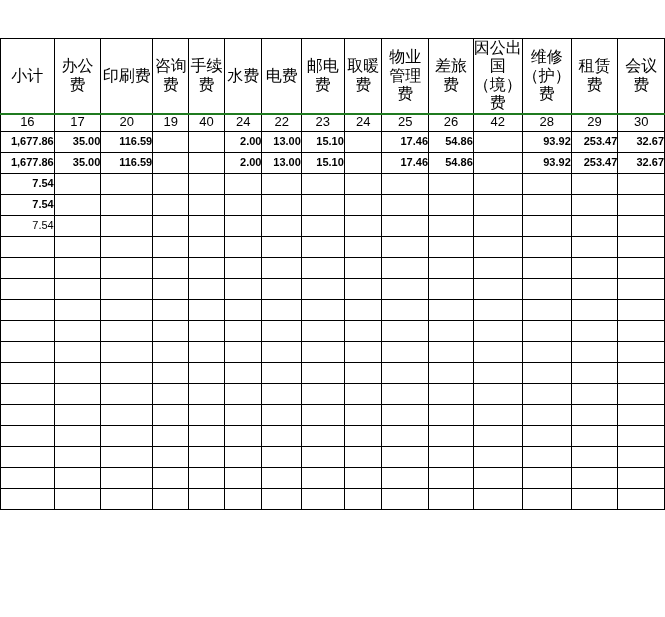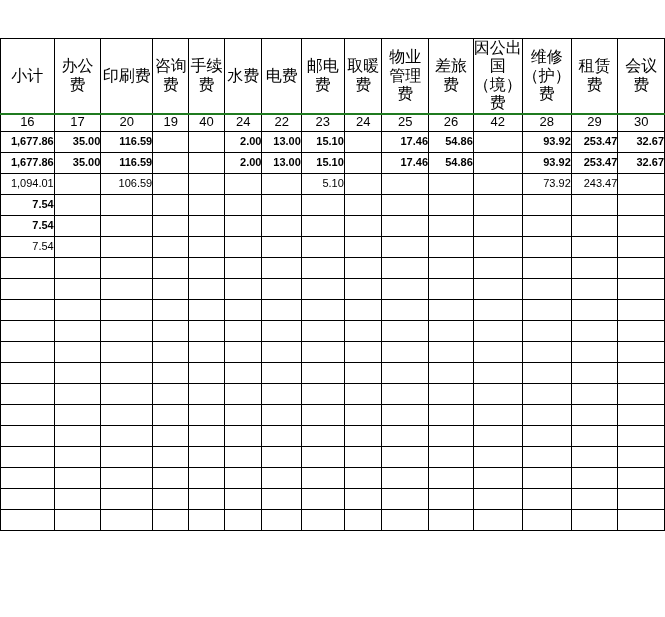--- a/index.html
+++ b/index.html
@@ -164,37 +164,20 @@
           <td class="nowrap">13.00</td>
           <td class="nowrap">15.10</td>
           <td class="nowrap"></td>
           <td class="nowrap">17.46</td>
           <td class="nowrap">54.86</td>
           <td class="nowrap"></td>
           <td class="nowrap">93.92</td>
           <td class="nowrap">253.47</td>
           <td class="nowrap">32.67</td>
         </tr>
-        <tr class="datarow">
-          <td class="nowrap">1,094.01</td>
-          <td class="nowrap"></td>
-          <td class="nowrap">106.59</td>
-          <td class="nowrap"></td>
-          <td class="nowrap"></td>
-          <td class="nowrap"></td>
-          <td class="nowrap"></td>
-          <td class="nowrap">5.10</td>
-          <td class="nowrap"></td>
-          <td class="nowrap"></td>
-          <td class="nowrap"></td>
-          <td class="nowrap"></td>
-          <td class="nowrap">73.92</td>
-          <td class="nowrap">243.47</td>
-          <td class="nowrap"></td>
-        </tr>
         <tr class="datarow bold">
           <td class="nowrap">7.54</td>
           <td class="nowrap"></td>
           <td class="nowrap"></td>
           <td class="nowrap"></td>
           <td class="nowrap"></td>
           <td class="nowrap"></td>
           <td class="nowrap"></td>
           <td class="nowrap"></td>
           <td class="nowrap"></td>

